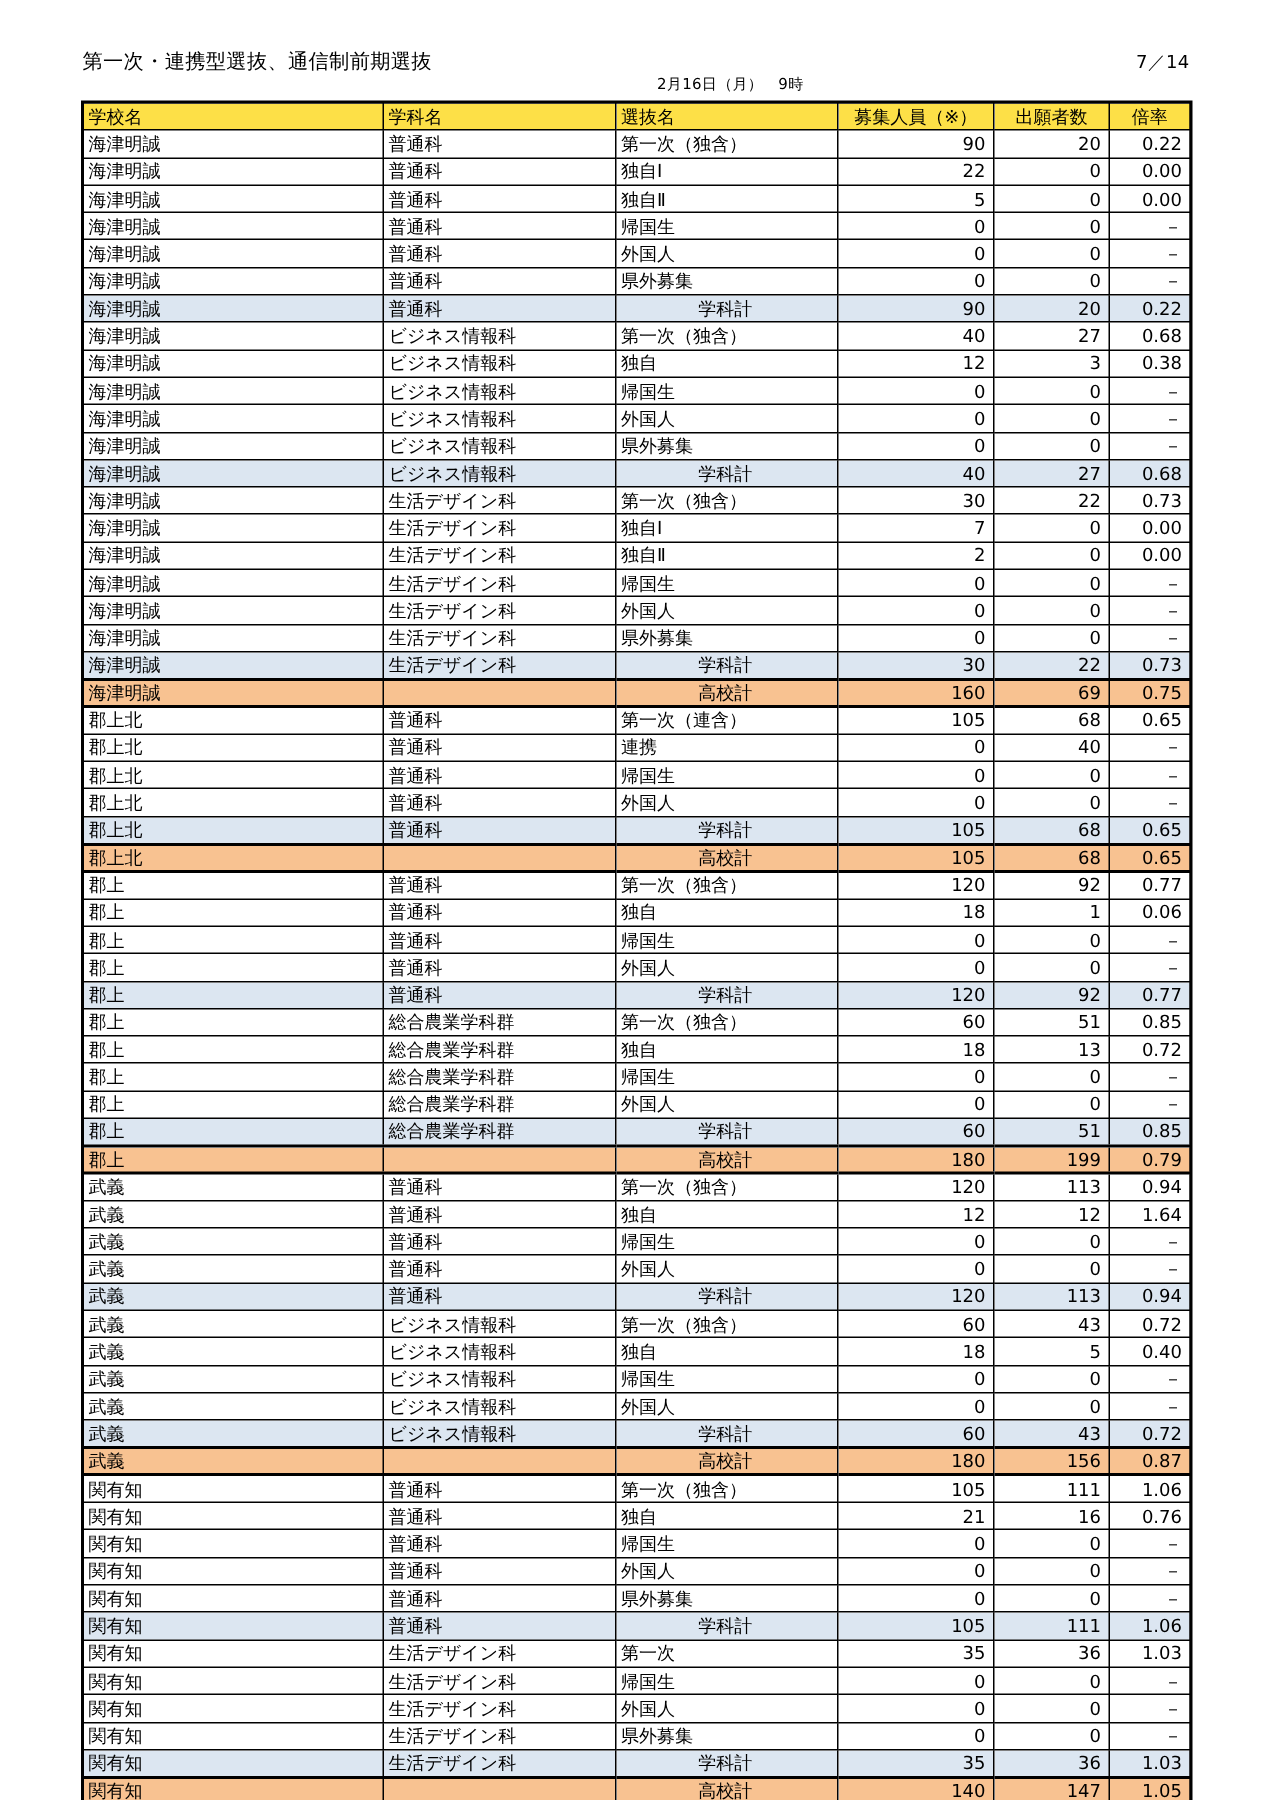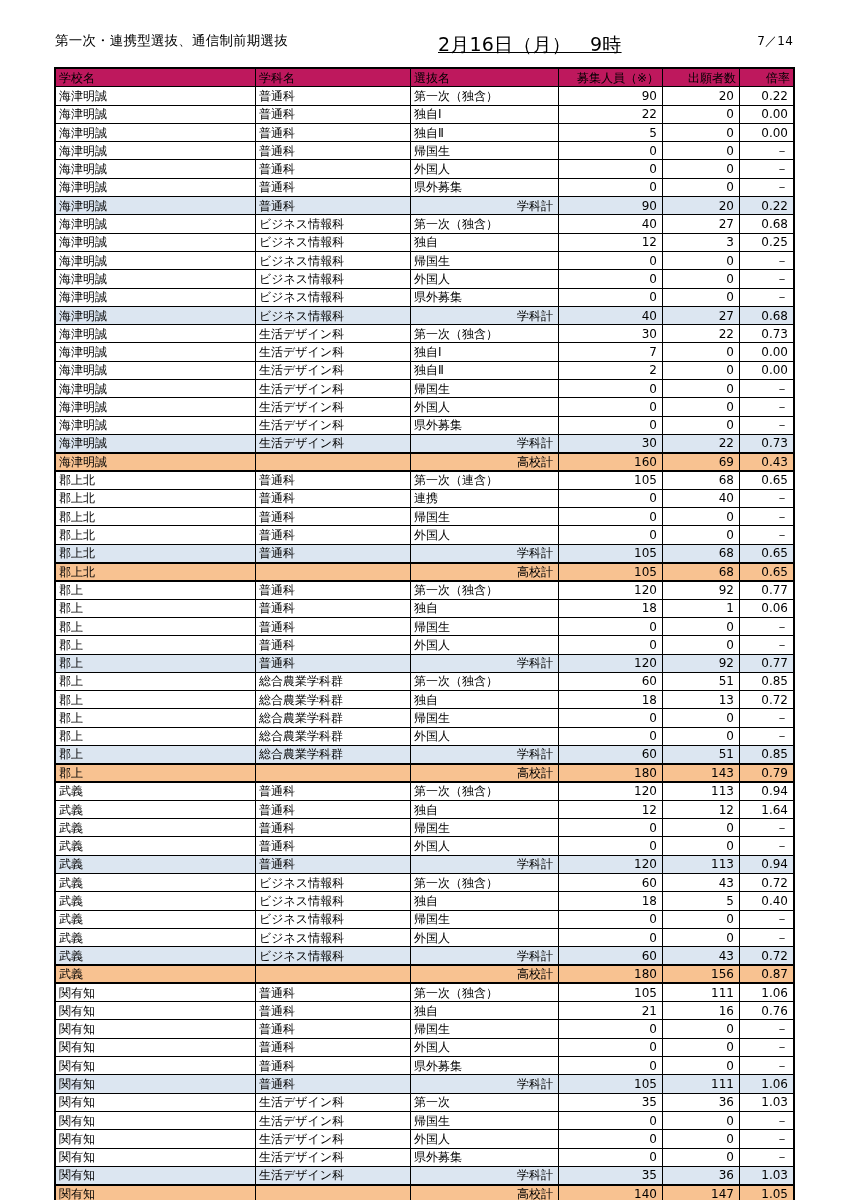--- a/index.html
+++ b/index.html
@@ -29,26 +29,25 @@
     font-size: 13.5px;
     letter-spacing: 0.2px;
     white-space: nowrap;
   }
   .hdr-title {
     flex: 0 0 auto;
   }
   .hdr-datetime {
     position: absolute;
     left: 383px;
-    top: 4px;
+    top: 15px;
     height: 26px;
     display: flex;
     align-items: center;
-    font-size: 19px;
-    text-decoration: underline;
+    font-size: 10px;
   }
   .hdr-page {
     position: absolute;
     right: 0;
     top: 0;
     height: 26px;
     display: flex;
     align-items: center;
     font-size: 12px;
   }
@@ -79,35 +78,35 @@
     height: 18.3px;
     line-height: 16px;
     padding: 0 3px;
     overflow: hidden;
     white-space: nowrap;
     vertical-align: middle;
     box-sizing: border-box;
     background: #ffffff;
   }
   table.grid thead th {
-    background: #be185d;
+    background: #fde047;
     font-weight: normal;
     text-align: left;
   }
   table.grid thead th.num {
-    text-align: right;
+    text-align: center;
   }
   
   table.grid td.num {
     text-align: right;
     padding-right: 5px;
   }
   
   table.grid td.sel-total {
-    text-align: right;
+    text-align: center;
     padding-right: 5px;
   }
 
   
   .table-wrap { border: 0; }
   table.grid {
     outline: 2px solid #000000;
     outline-offset: -1px;
   }
 
@@ -215,21 +214,21 @@
           <td class="num">40</td>
           <td class="num">27</td>
           <td class="num">0.68</td>
         </tr>
         <tr>
           <td>海津明誠</td>
           <td>ビジネス情報科</td>
           <td>独自</td>
           <td class="num">12</td>
           <td class="num">3</td>
-          <td class="num">0.25</td>
+          <td class="num">0.38</td>
         </tr>
         <tr>
           <td>海津明誠</td>
           <td>ビジネス情報科</td>
           <td>帰国生</td>
           <td class="num">0</td>
           <td class="num">0</td>
           <td class="num dash">－</td>
         </tr>
         <tr>
@@ -311,21 +310,21 @@
           <td class="num">30</td>
           <td class="num">22</td>
           <td class="num">0.73</td>
         </tr>
         <tr class="schooltotal">
           <td>海津明誠</td>
           <td></td>
           <td class="sel-total">高校計</td>
           <td class="num">160</td>
           <td class="num">69</td>
-          <td class="num">0.43</td>
+          <td class="num">0.75</td>
         </tr>
         <tr>
           <td>郡上北</td>
           <td>普通科</td>
           <td>第一次（連含）</td>
           <td class="num">105</td>
           <td class="num">68</td>
           <td class="num">0.65</td>
         </tr>
         <tr>
@@ -446,21 +445,21 @@
           <td class="sel-total">学科計</td>
           <td class="num">60</td>
           <td class="num">51</td>
           <td class="num">0.85</td>
         </tr>
         <tr class="schooltotal">
           <td>郡上</td>
           <td></td>
           <td class="sel-total">高校計</td>
           <td class="num">180</td>
-          <td class="num">143</td>
+          <td class="num">199</td>
           <td class="num">0.79</td>
         </tr>
         <tr>
           <td>武義</td>
           <td>普通科</td>
           <td>第一次（独含）</td>
           <td class="num">120</td>
           <td class="num">113</td>
           <td class="num">0.94</td>
         </tr>

